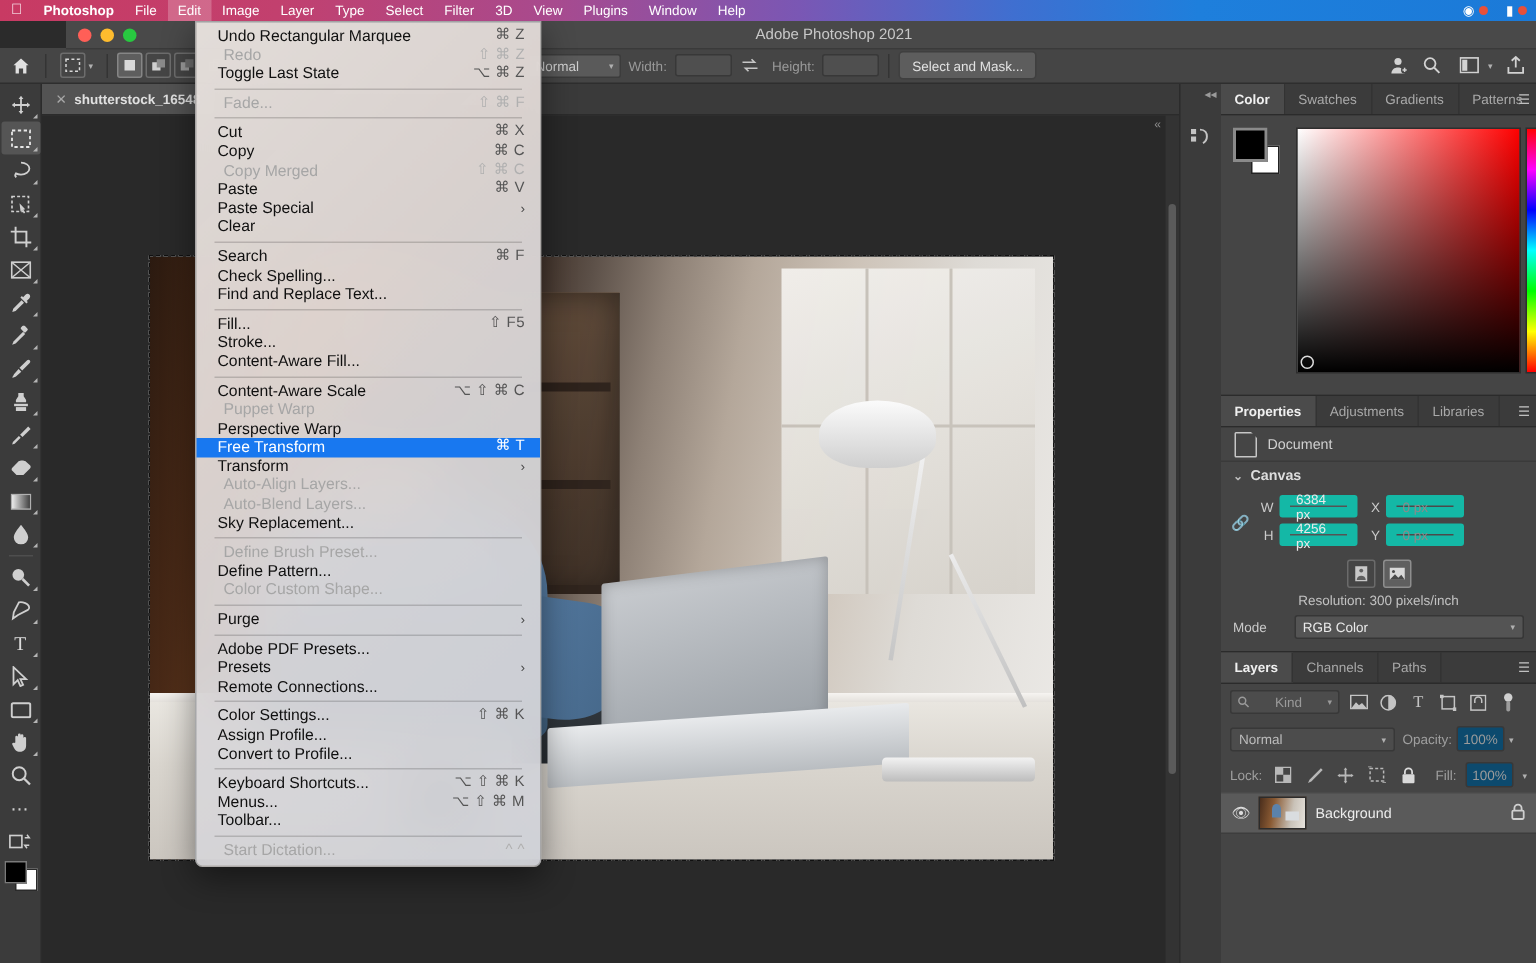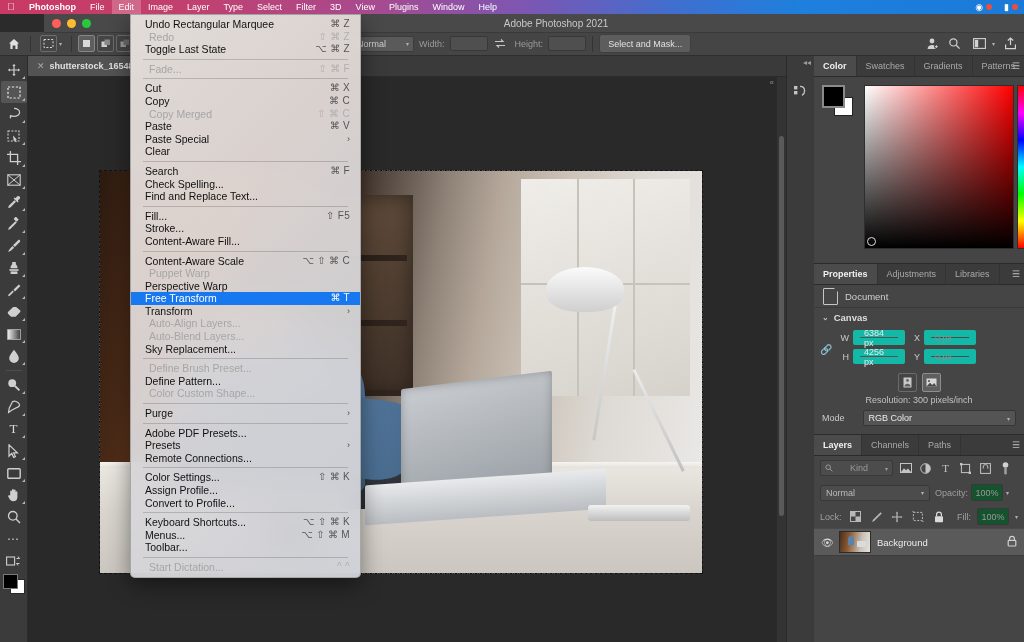--- a/index.html
+++ b/index.html
@@ -253,21 +253,21 @@
 
   .layerbody{flex:1;background:#454545;display:flex;flex-direction:column;}
   .lrow{display:flex;align-items:center;gap:5px;padding:4px 6px;}
   .kindsel{width:73px;height:16px;background:#4c4c4c;border:1px solid #383838;border-radius:2px;
      display:flex;align-items:center;gap:17px;padding:0 4px;font-size:9px;color:#9a9a9a;box-sizing:border-box;}
   .kindsel .cr{margin-left:auto;font-size:6px;}
   .ficon{width:15px;height:15px;display:flex;align-items:center;justify-content:center;color:#c4c4c4;font-size:10px;}
   .blendsel{width:110px;height:16px;background:#4c4c4c;border:1px solid #383838;border-radius:2px;
      display:flex;align-items:center;justify-content:space-between;padding:0 5px;font-size:9px;color:#bcbcbc;box-sizing:border-box;}
   .opac{display:flex;align-items:center;gap:3px;font-size:9px;color:#9f9f9f;}
-  .opacval{width:30px;height:15px;background:#14532d;border:1px solid #383838;border-radius:2px;
+  .opacval{width:30px;height:15px;background:#0c4a6e;border:1px solid #383838;border-radius:2px;
      font-size:9px;color:#9a9a9a;display:flex;align-items:center;justify-content:center;}
   .lockrow{display:flex;align-items:center;gap:6px;padding:3px 6px;font-size:9px;color:#9f9f9f;}
   .layeritem{
     display:flex;align-items:center;gap:6px;height:26px;padding:0 7px;background:#5a5a5a;
     border-top:1px solid #4a4a4a;border-bottom:1px solid #3d3d3d;
   }
   .eye{width:12px;text-align:center;font-size:10px;color:#dcdcdc;}
   .lthumb{width:30px;height:20px;border:1px solid #2c2c2c;overflow:hidden;position:relative;background:#6b5442;}
   .lname{font-size:9.5px;color:#ececec;}
   .llock{margin-left:auto;font-size:10px;color:#c9c9c9;}

